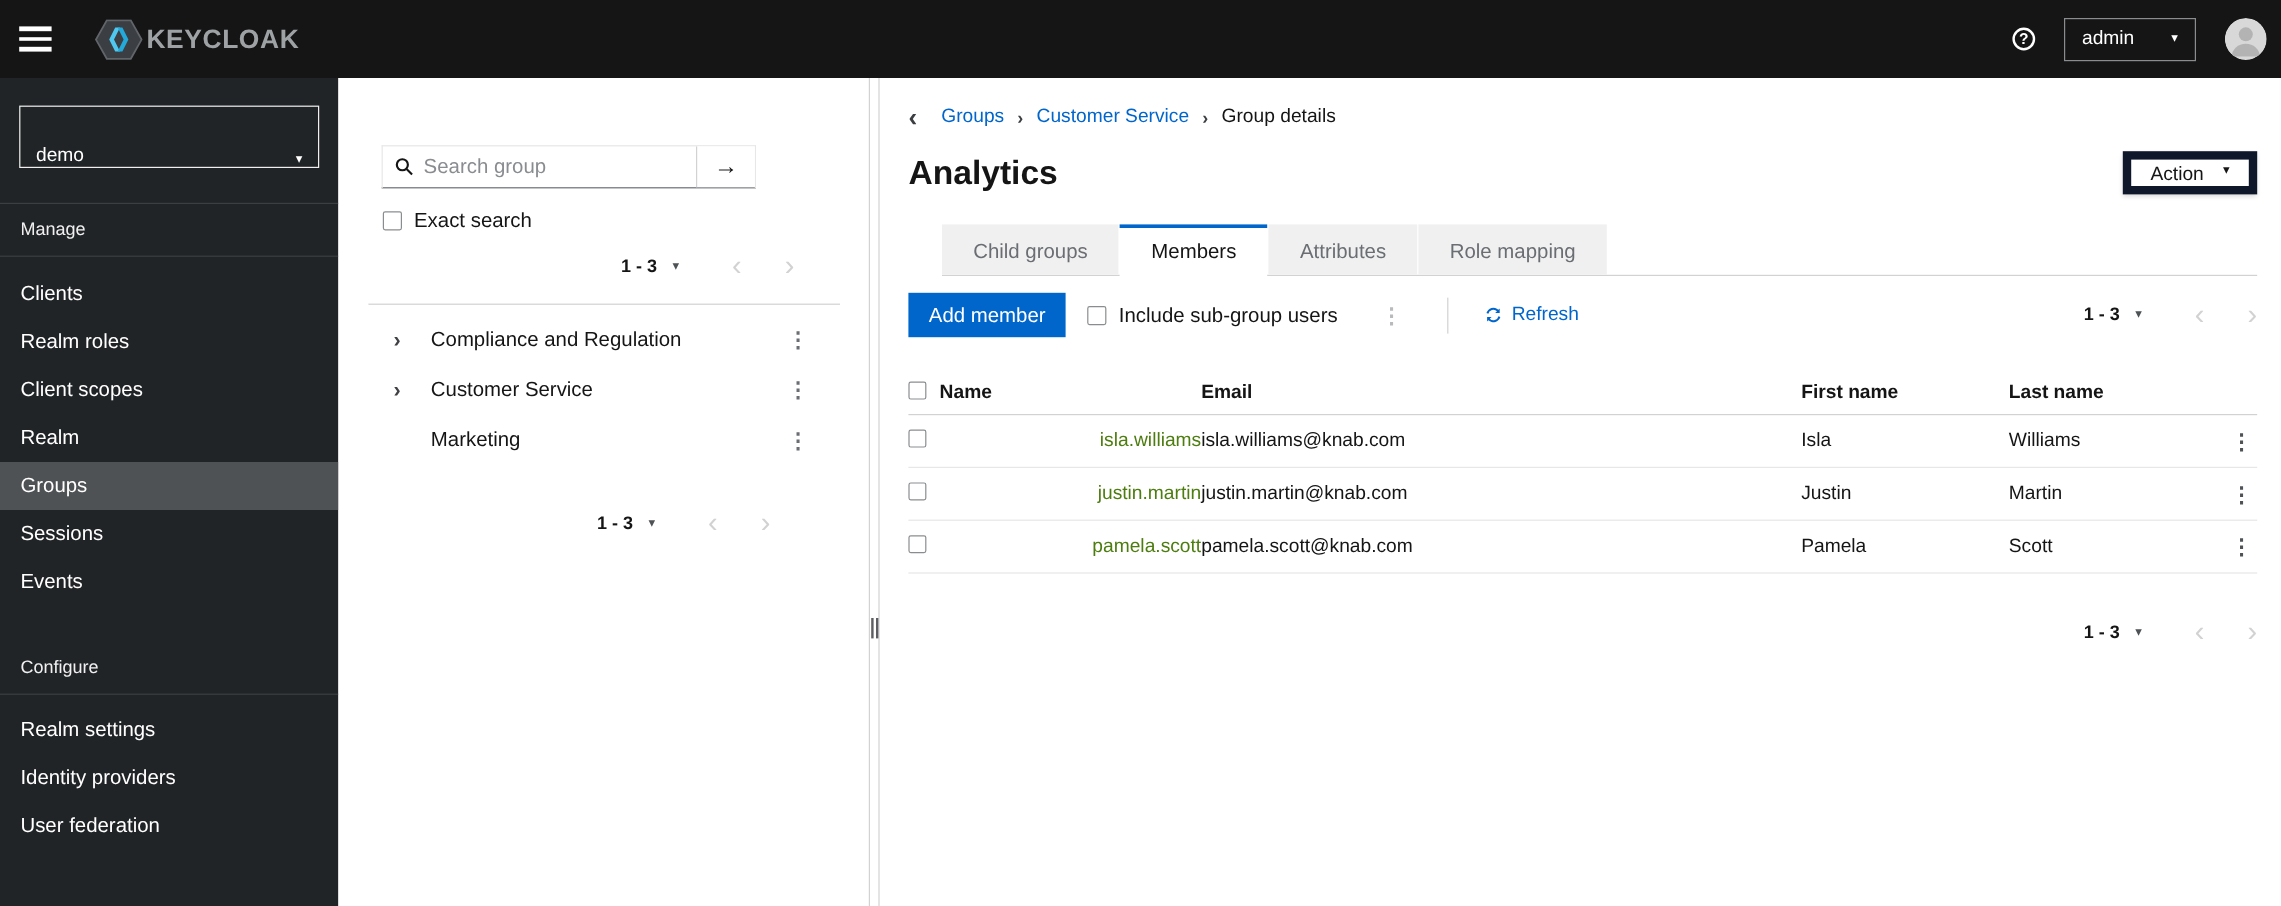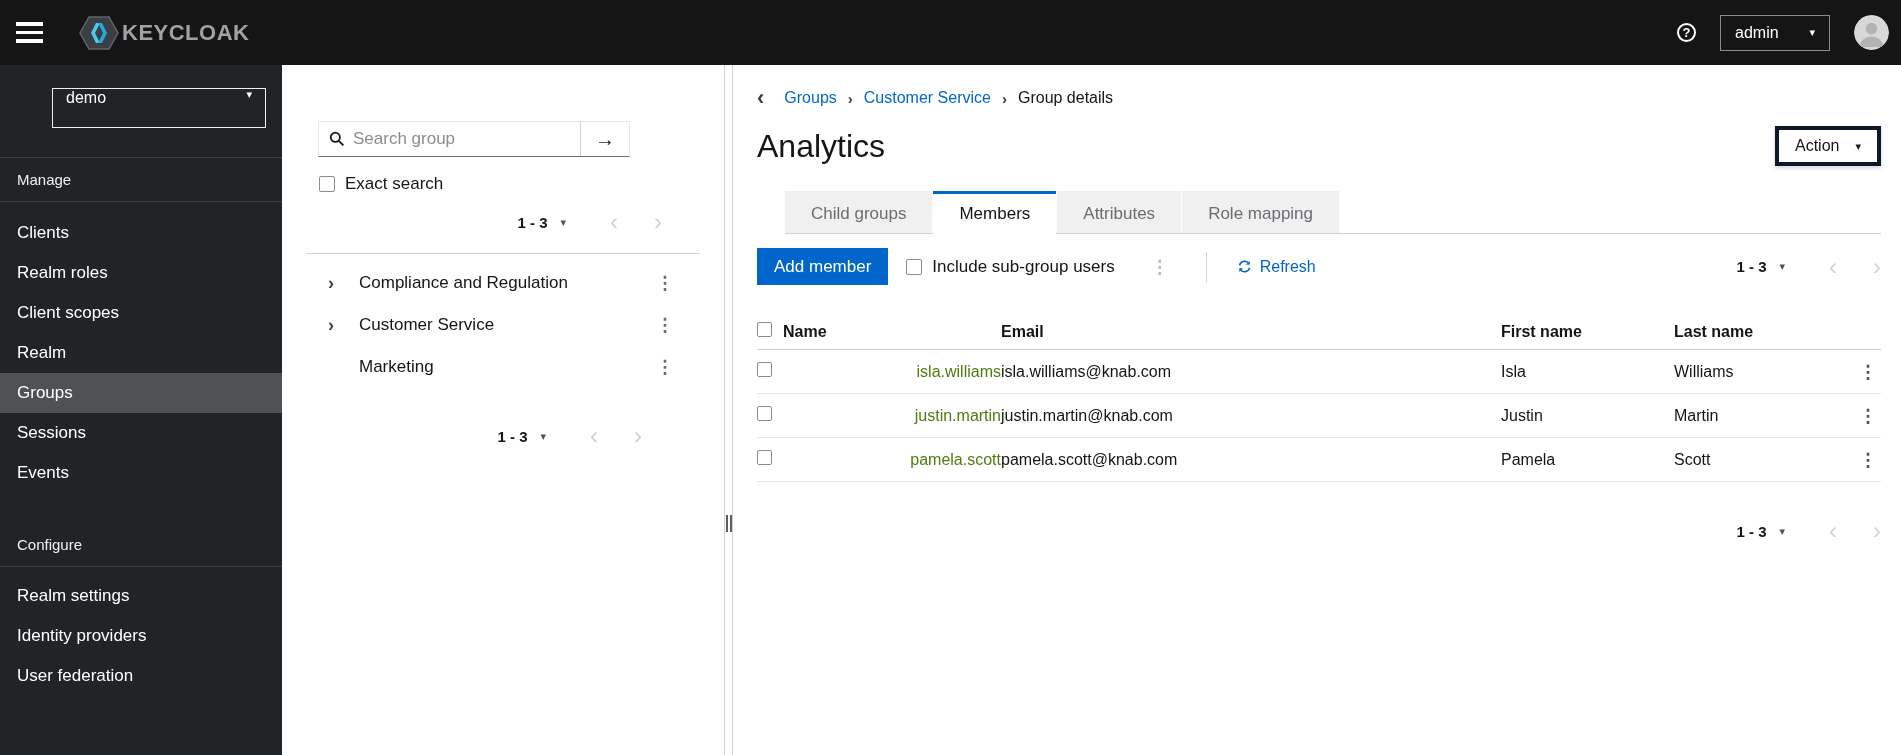--- a/index.html
+++ b/index.html
@@ -20,22 +20,22 @@
   .caret { font-size:11px; line-height:1; }
   .user-dd .caret { color:#fff; }
   .avatar { width:35px; height:35px; border-radius:50%; overflow:hidden; cursor:pointer; }
 
   
   .app { display:flex; height:690px; }
 
   
   .sidebar { width:282px; background:#212427; color:#fff; flex:none; }
   .realm-block { padding:23px 16px 29px; border-bottom:1px solid #3c3f42; }
-  .realm-select { height:40px; border:1px solid #f0f0f0; display:flex; align-items:flex-start;
-    justify-content:space-between; padding:0 13px; font-size:16px; cursor:pointer;margin-left:36px; }
+  .realm-select { height:52px; border:1px solid #f0f0f0; display:flex; align-items:flex-end;
+    justify-content:space-between; padding:0 13px; font-size:16px; cursor:pointer; }
   .realm-select .caret { color:#fff; }
   .nav-section-title { padding:13px 17px; font-size:15px; color:#f0f0f0; border-bottom:1px solid #3c3f42; }
   .nav-list { padding-top:11px; }
   .nav-item { height:40px; display:flex; align-items:center; padding:0 17px; font-size:17px;
     color:#fff; cursor:pointer; }
   .nav-item.current { background:#4f5255; }
   .nav-gap { height:30px; }
 
   
   .tree-panel { width:442px; flex:none; background:#fff; padding:0 24px; }
@@ -72,24 +72,24 @@
   .resizer .grip { position:absolute; top:450px; left:1px; width:6px; height:17px;
     border-left:2px solid #5c5e63; border-right:2px solid #5c5e63; }
 
   
   .main { flex:1; padding:22px 20px 0 24px; min-width:0; }
   .breadcrumb { display:flex; align-items:center; font-size:16px; }
   .bc-back { font-size:22px; font-weight:600; color:#3c3f42; line-height:1; cursor:pointer; margin-right:20px; }
   .bc-link { color:#0066cc; cursor:pointer; }
   .bc-sep { margin:0 11px; font-size:15px; font-weight:600; color:#3c3f42; }
   .title-row { margin-top:17px; display:flex; align-items:center; }
-  .page-title { font-size:32px; font-weight:400; }
-  .action-btn { margin-left:auto; height:36px; background:#fff; border:4px solid #0f172a;
-    box-shadow:0 2px 4px rgba(21,21,21,.18); display:flex; align-items:center; gap:16px;
-    padding:16px 16px; font-size:16px; cursor:pointer; }
+  .page-title { font-size:28px; font-weight:700; }
+  .action-btn { margin-left:auto; height:36px; background:#fff; border:7px solid #0f172a;
+    box-shadow:0 2px 4px rgba(21,21,21,.18); display:flex; align-items:flex-start; gap:16px;
+    padding:4px 16px; font-size:16px; cursor:pointer; }
   .action-btn .caret { color:#151515; }
 
   .tabs { display:flex; margin:25px 0 0 28px; border-bottom:1px solid #d2d2d2; }
   .tab { height:42px; display:flex; align-items:center; padding:0 26px; background:#f0f0f0;
     color:#6a6e73; font-size:17px; border-top:3px solid transparent; margin-right:1px; cursor:pointer; }
   .tab.active { background:#fff; color:#151515; font-weight:500; border-top:3px solid #0066cc;
     height:43px; margin-bottom:-1px; }
 
   .toolbar { margin-top:14px; display:flex; align-items:center; }
   .btn-primary { background:#0066cc; color:#fff; border:none; font-size:17px; height:37px;

